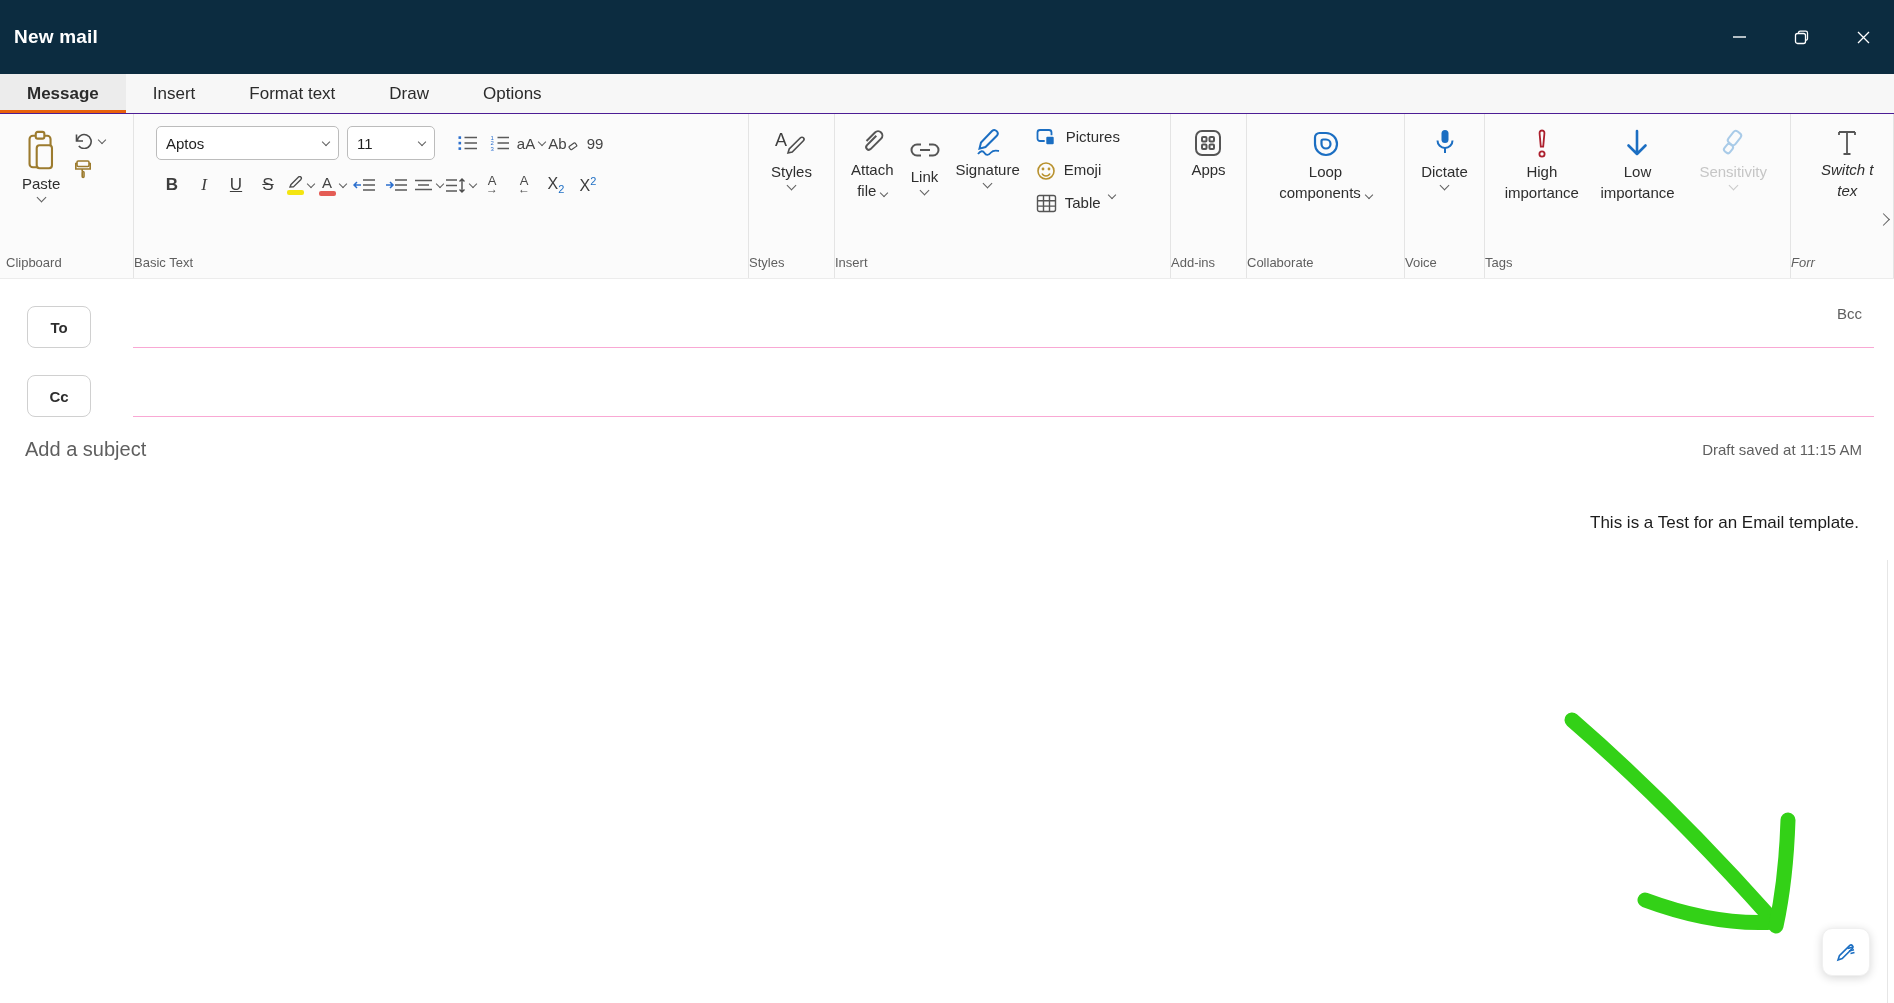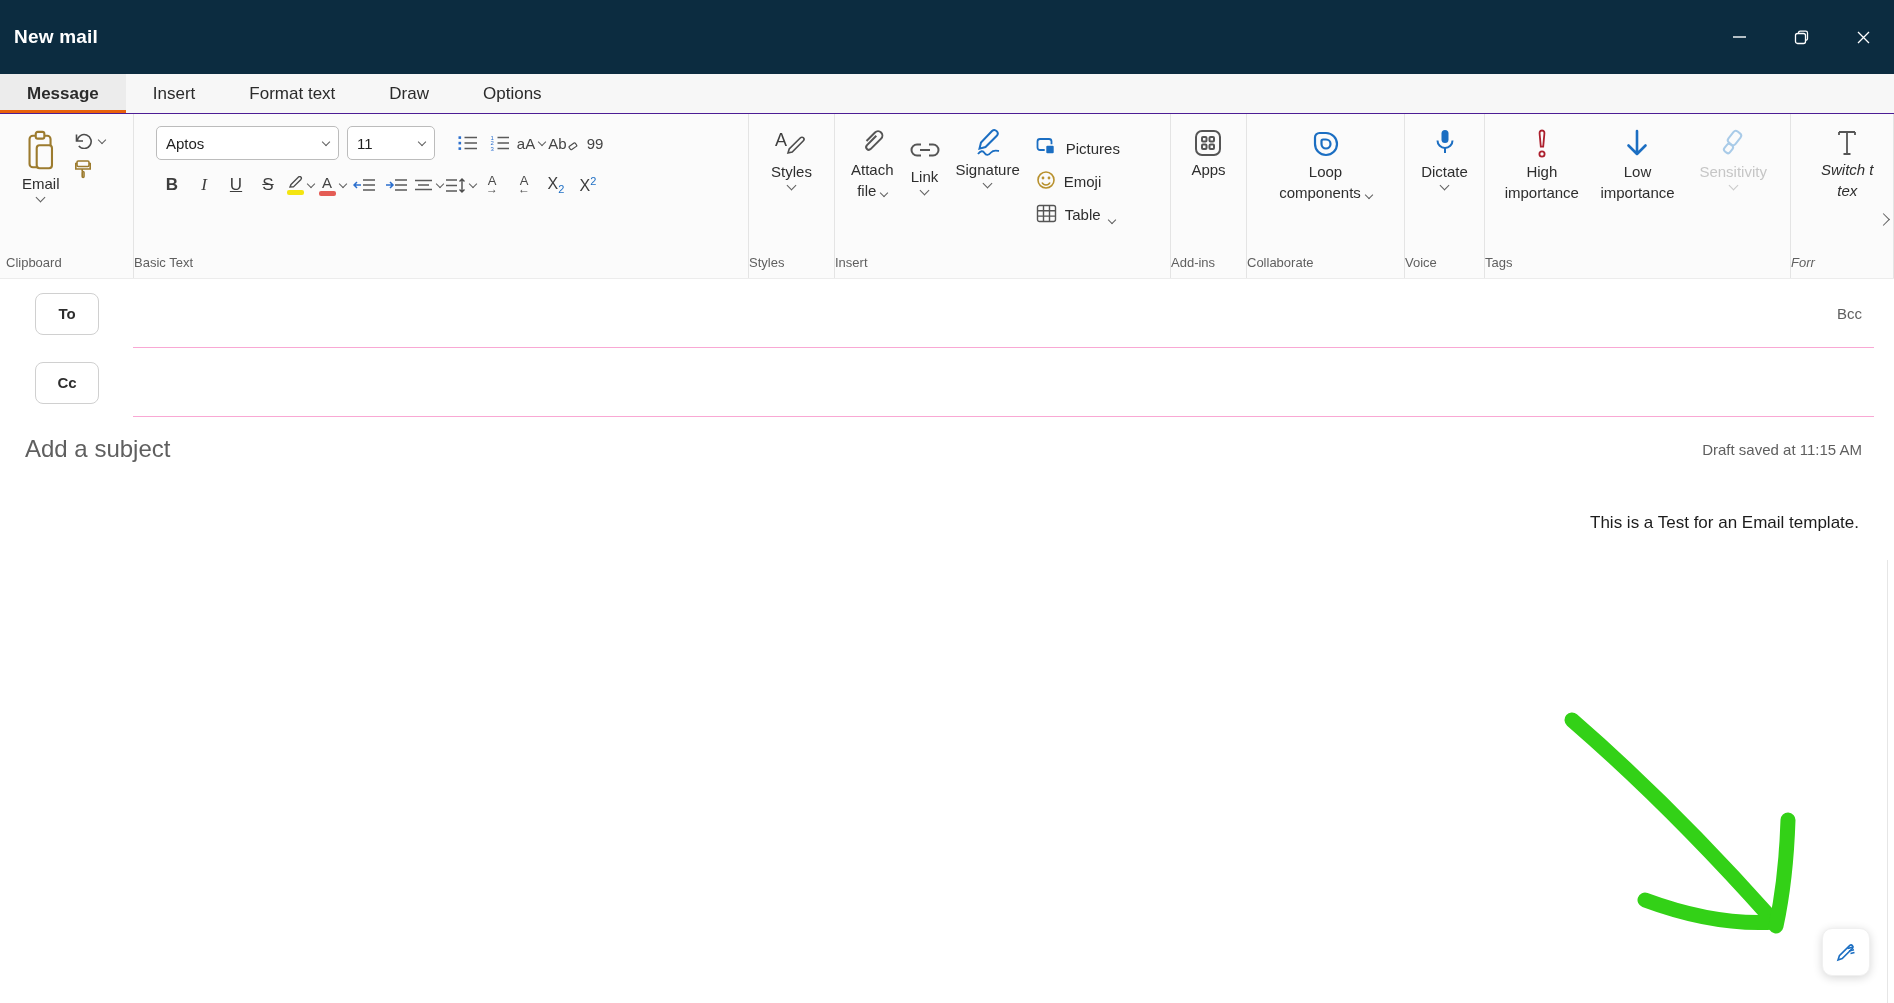--- a/index.html
+++ b/index.html
@@ -59,48 +59,48 @@
   .bar.red { background:#e45c55; }
   .dir { display:flex; flex-direction:column; align-items:center; line-height:.7; font-size:13px; color:#4a4a4a; }
   .dir .arr { font-size:12px; }
   .xsub { font-size:16px; color:#3d3d3d; }
   .xsub sub, .xsub sup { color:#1f6fc4; font-size:11px; }
   .smalltext { font-size:15px; color:#444; }
 
   
   .g-insert { width:336px; }
   .stackcol { display:flex; flex-direction:column; justify-content:flex-start; gap:4px; margin-left:8px; margin-top:2px; }
-  .srow { display:flex; align-items:flex-end; gap:8px; height:29px; font-size:15px; color:#2e2e2e; white-space:nowrap; }
+  .srow { display:flex; align-items:flex-start; gap:8px; height:29px; font-size:15px; color:#2e2e2e; white-space:nowrap; }
 
   .g-styles { width:86px; justify-content:center; }
   .g-addins { width:76px; justify-content:center; }
   .g-collab { width:158px; justify-content:center; }
   .g-voice { width:80px; justify-content:center; }
   .g-tags { width:306px; }
   .g-format { flex:1; overflow:hidden;font-style:italic; }
   .ribbon-more { position:absolute; right:6px; top:96px; }
 
   
   .sendrow { height:85px; display:flex; align-items:center; padding-left:28px; }
   .sendbtn { height:47px; display:flex; align-items:stretch; background:var(--accent_orange_btn,#ef6b16); border-radius:8px; overflow:hidden; }
   .send-main { display:flex; align-items:center; padding:0 32px; color:#fff; font-size:17px; font-weight:700; }
   .send-split { width:1px; background:rgba(255,255,255,.65); }
   .send-chev { width:45px; display:flex; align-items:center; justify-content:center; }
   .from-label { margin-left:36px; font-size:17px; color:#3f3f3f; }
   .send-right { margin-left:auto; display:flex; align-items:center; gap:22px; padding-right:58px; }
 
   .fieldrow { height:69px; display:flex; }
-  .fieldbtn-col { width:133px; display:flex; align-items:center; padding-left:35px; }
+  .fieldbtn-col { width:133px; display:flex; align-items:flex-end; padding-left:27px; }
   .pillbtn { width:64px; height:42px; background:#fff; border:1px solid #d0d0d0; border-radius:8px; font-size:15px; font-weight:700; color:#2e2e2e; font-family:inherit; }
   .fieldline { flex:1; margin-right:20px; border-bottom:1px solid #f9a8d4; display:flex; align-items:center; }
   .fieldline input { flex:1; border:none; outline:none; font-size:16px; height:100%; background:transparent; font-family:inherit; }
   .bcc { font-size:15px; color:#5f5f5f; padding-right:12px; }
 
   .subjectrow { height:64px; display:flex; align-items:center; padding:0 32px 0 25px; }
-  .subject-input { flex:1; border:none; outline:none; font-size:24px; color:#6d28d9; background:transparent; font-family:inherit; }
+  .subject-input { flex:1; border:none; outline:none; font-size:20px; color:#6d28d9; background:transparent; font-family:inherit; }
   .subject-input::placeholder { color:#5f5f5f; opacity:1; }
   .draft { font-size:15px; color:#5f5f5f; white-space:nowrap; }
 
   .bodyarea { padding:32px 35px;text-align:right; }
   .bodyarea p { font-size:17px; color:#1c1c1c; }
 
   .right-edge { position:absolute; right:6px; top:560px; bottom:0; width:1px; background:#e6e6e6; }
 
   
   .green-arrow { position:absolute; left:1545px; top:680px; width:260px; height:260px; pointer-events:none; }
@@ -144,21 +144,21 @@
 
   <div class="ribbon">
 
     <div class="rgroup g-clip">
       <div class="rbtn paste">
         <svg width="32" height="42" viewBox="0 0 32 44" fill="none" stroke="#9c7b2e" stroke-width="2.2">
           <rect x="4" y="6" width="22" height="33" rx="3.5"></rect>
           <rect x="10.5" y="2" width="9" height="7" rx="2" fill="#fbfbfb"></rect>
           <rect x="11.5" y="16" width="16" height="24" rx="3" fill="#fbfbfb"></rect>
         </svg>
-        <span class="lbl">Email</span>
+        <span class="lbl">Paste</span>
         <i class="cv"></i>
       </div>
       <div class="mini-col">
         <div class="mini-row">
           <svg width="19" height="17" viewBox="0 0 19 17" fill="none" stroke="#4c4c4c" stroke-width="1.6">
             <path d="M2.5 2.5 V9 h6.5"></path>
             <path d="M3.2 8.8 a7 7 0 1 1 1.6 5.2"></path>
           </svg>
           <i class="cv small"></i>
         </div>

